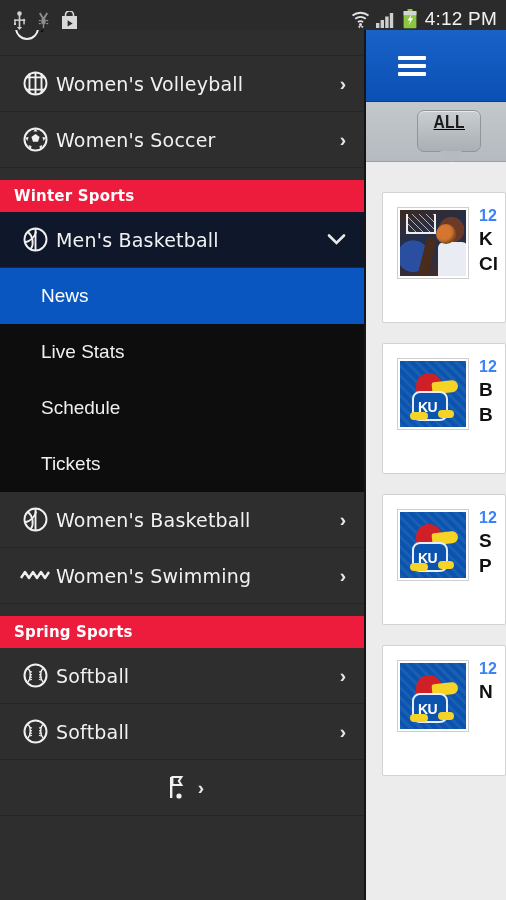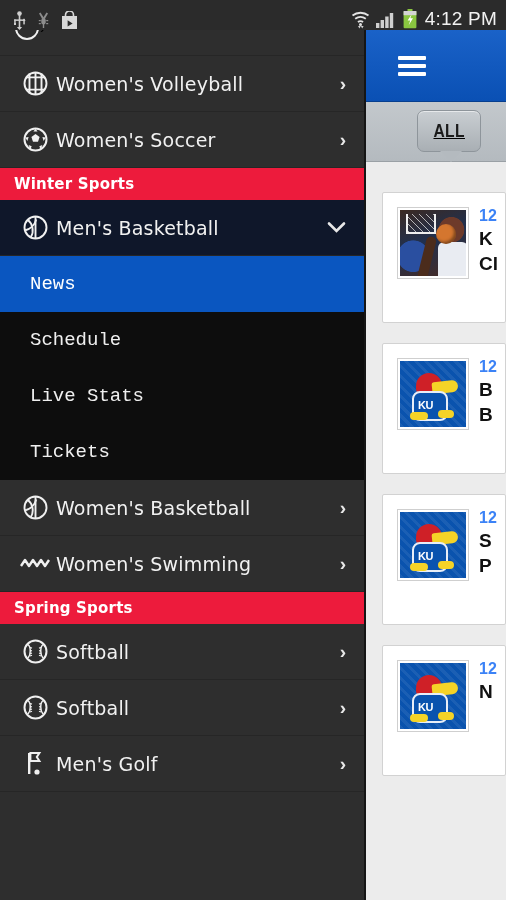--- a/index.html
+++ b/index.html
@@ -23,21 +23,21 @@
     border-bottom:1px solid #063e8e; position:relative; }
   .hamburger { position:absolute; left:398px; top:26px; width:28px; height:20px;
     display:flex; flex-direction:column; justify-content:space-between; }
   .hamburger i { display:block; height:4px; background:#fff; border-radius:1px; }
 
   .filterbar { height:60px; background:linear-gradient(#c3c8cc,#b4babf);
     border-bottom:1px solid #9aa0a5; position:relative; }
   .allbtn { position:absolute; left:417px; top:8px; width:64px; height:42px;
     border-radius:7px; background:linear-gradient(#c9ced2,#a9afb4);
     border:1px solid #8e959b; box-shadow:inset 0 1px 0 rgba(255,255,255,.55);
-    display:flex; align-items:center; justify-content:center;text-decoration:underline; }
+    display:flex; align-items:flex-start; justify-content:center;text-decoration:underline; }
   .allbtn span { font-size:19px; font-weight:bold; color:#1b1b1b;
     letter-spacing:.5px; font-family:"Liberation Sans Narrow","Liberation Sans",sans-serif;
     transform:scaleX(.82); }
   .allptr { position:absolute; left:440px; top:49px; width:0; height:0;
     border-left:11px solid transparent; border-right:11px solid transparent;
     border-top:11px solid #b4babf; }
 
   .cards { position:absolute; top:162px; left:0; width:506px; bottom:0;
     padding-left:382px; }
   .card { position:relative; width:124px; background:#fff; border:1px solid #d2d2d2;
@@ -56,21 +56,21 @@
     background:
       repeating-linear-gradient(45deg, rgba(255,255,255,.07) 0 3px, rgba(0,0,0,0) 3px 7px),
       #0a53ae; position:relative; }
   .ku .beak { position:absolute; right:8px; top:20px; width:26px; height:12px;
     background:#f5d327; border-radius:3px 8px 8px 3px; transform:rotate(-6deg); }
   .ku .head { position:absolute; left:16px; top:12px; width:26px; height:22px;
     background:#cf2027; border-radius:13px 13px 6px 6px; }
   .ku .body { position:absolute; left:12px; top:30px; width:36px; height:30px;
     background:#0a53ae; border:2px solid #e8eef7; border-radius:8px; }
   .ku .kuletters { position:absolute; left:18px; top:38px; color:#fff;
-    font-size:11px; font-weight:bold; letter-spacing:-.5px;text-align:right; }
+    font-size:14px; font-weight:bold; letter-spacing:-.5px;text-align:right; }
   .ku .feet { position:absolute; left:10px; bottom:7px; width:18px; height:8px;
     background:#f5d327; border-radius:5px; }
   .ku .feet2 { position:absolute; right:12px; bottom:9px; width:16px; height:8px;
     background:#f5d327; border-radius:5px; }
 
   
   .photo { width:100%; height:100%; background:#2d1d18; position:relative; overflow:hidden; }
   .photo .crowd { position:absolute; inset:0;
     background:
       radial-gradient(circle at 20% 70%, #2a4fa0 0 22%, rgba(0,0,0,0) 23%),
@@ -97,28 +97,28 @@
   .row .lbl { font-size:19px; color:#f1f1f1; letter-spacing:.2px; flex:1;
     font-family:"DejaVu Sans", sans-serif; }
   .row .chev { color:#e8e8e8; font-size:19px; font-weight:bold; }
 
   .row-partial { height:26px; border-bottom:1px solid #262626; overflow:hidden;
     background:#2e2e2e; position:relative; }
   .row-partial .ghost { position:absolute; top:-30px; left:0; right:0; height:56px;
     display:flex; align-items:center; padding:0 18px 0 14px; }
 
   .section { height:32px; background:#ed1b3c; display:flex; align-items:center;
-    padding-left:14px; }
+    padding-left:14px;margin-top:12px; }
   .section span { font-size:15px; font-weight:bold; color:#fff; letter-spacing:.2px;
     font-family:"DejaVu Sans", sans-serif; }
 
   .row-expanded { background:#0f172a; }
   .subrow { height:56px; display:flex; align-items:center; padding-left:30px;
     background:#0d0d0d; }
-  .subrow span { font-size:19px; color:#efefef; font-family:Liberation Mono, monospace; }
+  .subrow span { font-size:19px; color:#efefef; font-family:Liberation Sans, sans-serif;margin-left:11px; }
   .subrow.active { background:#0a56c0; }
   .subrow.active span { color:#ffffff; }
 
   svg { display:block; }
 </style>
 </head>
 <body>
 
 <div id="app">
 
@@ -362,24 +362,24 @@
         <svg width="19" height="13" viewBox="0 0 19 13">
             <path d="M2 2.5l7.5 7.5L17 2.5" fill="none" stroke="#e8e8e8" stroke-width="2.6" stroke-linecap="round"></path>
           </svg>
       </div>
     </div>
 
     <div class="subrow active">
       <span>News</span>
     </div>
     <div class="subrow">
+      <span>Live Stats</span>
+    </div>
+    <div class="subrow">
       <span>Schedule</span>
-    </div>
-    <div class="subrow">
-      <span>Live Stats</span>
     </div>
     <div class="subrow">
       <span>Tickets</span>
     </div>
 
     <div class="row">
       <div class="ico">
         <svg width="27" height="27" viewBox="0 0 27 27">
             <g fill="none" stroke="#f0f0f0" stroke-width="1.9">
           <circle cx="13.5" cy="13.5" r="11"></circle>
@@ -444,18 +444,17 @@
     </div>
 
     <div class="row">
       <div class="ico">
         <svg width="26" height="27" viewBox="0 0 26 27">
           <rect x="6" y="3" width="2.4" height="21" fill="#f0f0f0"></rect>
           <path d="M8.4 3h9l-2.6 4 2.6 4h-9z" fill="none" stroke="#f0f0f0" stroke-width="2"></path>
           <circle cx="15" cy="22" r="2.6" fill="#f0f0f0"></circle>
         </svg>
       </div>
-      <div class="lbl">Men's Golf</div>
       <div class="chev">›</div>
     </div>
 
   </div>
 </div>
 
 </body></html>

